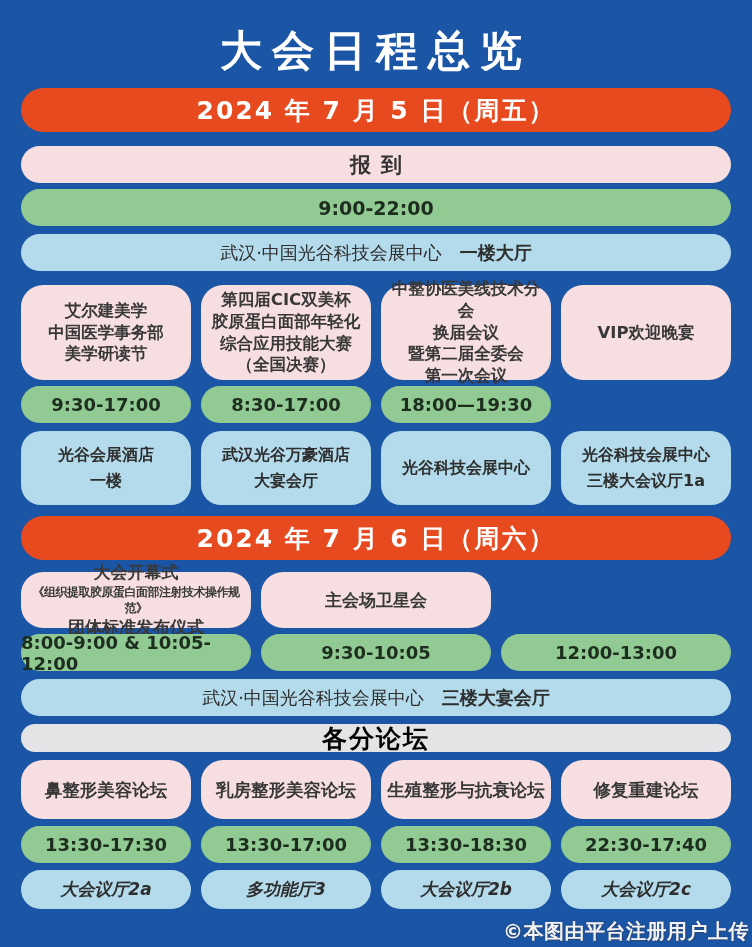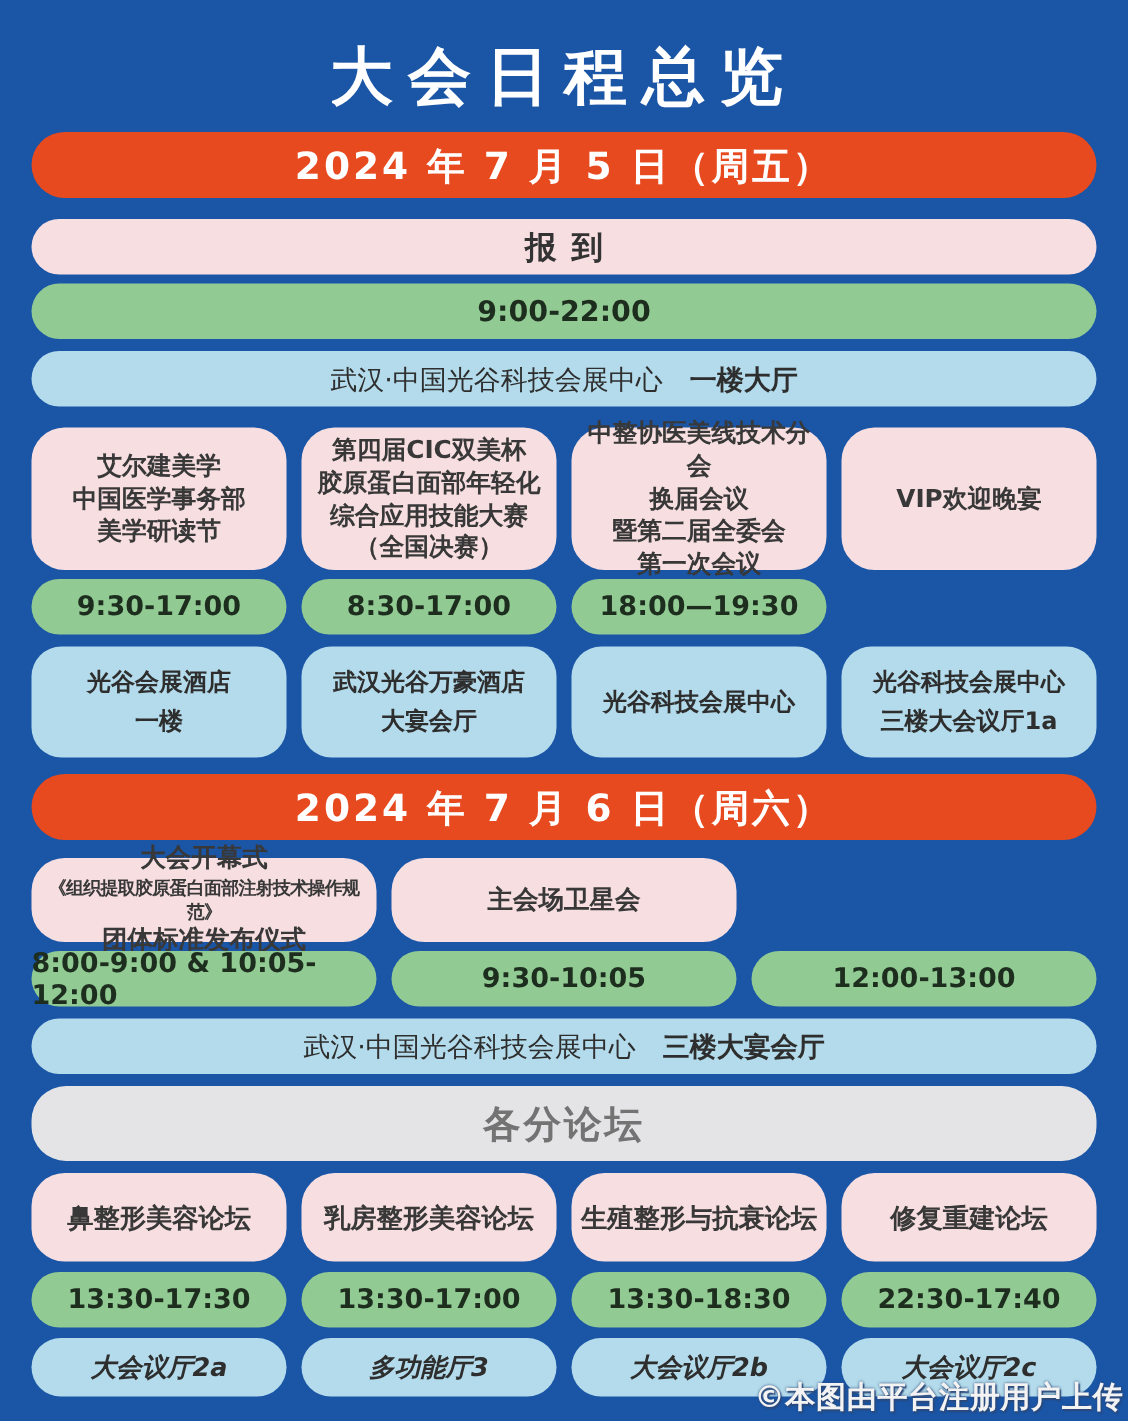--- a/index.html
+++ b/index.html
@@ -22,21 +22,21 @@
     display:flex; align-items:center; justify-content:center;
     text-align:center; font-weight:bold; flex:none;
   }
   .date-banner {
     height:44px; border-radius:22px; background:#e84a1f;
     color:#ffffff; font-size:25px; letter-spacing:2px;
   }
   .pink-band  { height:37px; border-radius:19px; background:#f7dfe1; color:#333; font-size:21px; letter-spacing:10px; text-indent:10px; }
   .green-band { height:37px; border-radius:19px; background:#92ca93; color:#1d2e1f; font-size:19px; }
   .blue-band  { height:37px; border-radius:19px; background:#b3dbeb; color:#2e2e2e; font-size:18px; }
-  .gray-band  { height:50px; border-radius:23px; background:#e4e4e6; color:#737373; font-size:25px; letter-spacing:2px; }
+  .gray-band  { height:28px; border-radius:23px; background:#e4e4e6; color:#000000; font-size:25px; letter-spacing:2px; }
 
   .venue-name { font-weight:500; }
   .venue-hall { font-weight:800; margin-left:18px; }
 
   .grid4 { display:grid; grid-template-columns:repeat(4,1fr); gap:10px; flex:none; }
   .grid3 { display:grid; grid-template-columns:repeat(3,1fr); gap:10px; flex:none; }
 
   .card {
     background:#f7dfe1; border-radius:22px;
     display:flex; flex-direction:column; align-items:center; justify-content:center;

